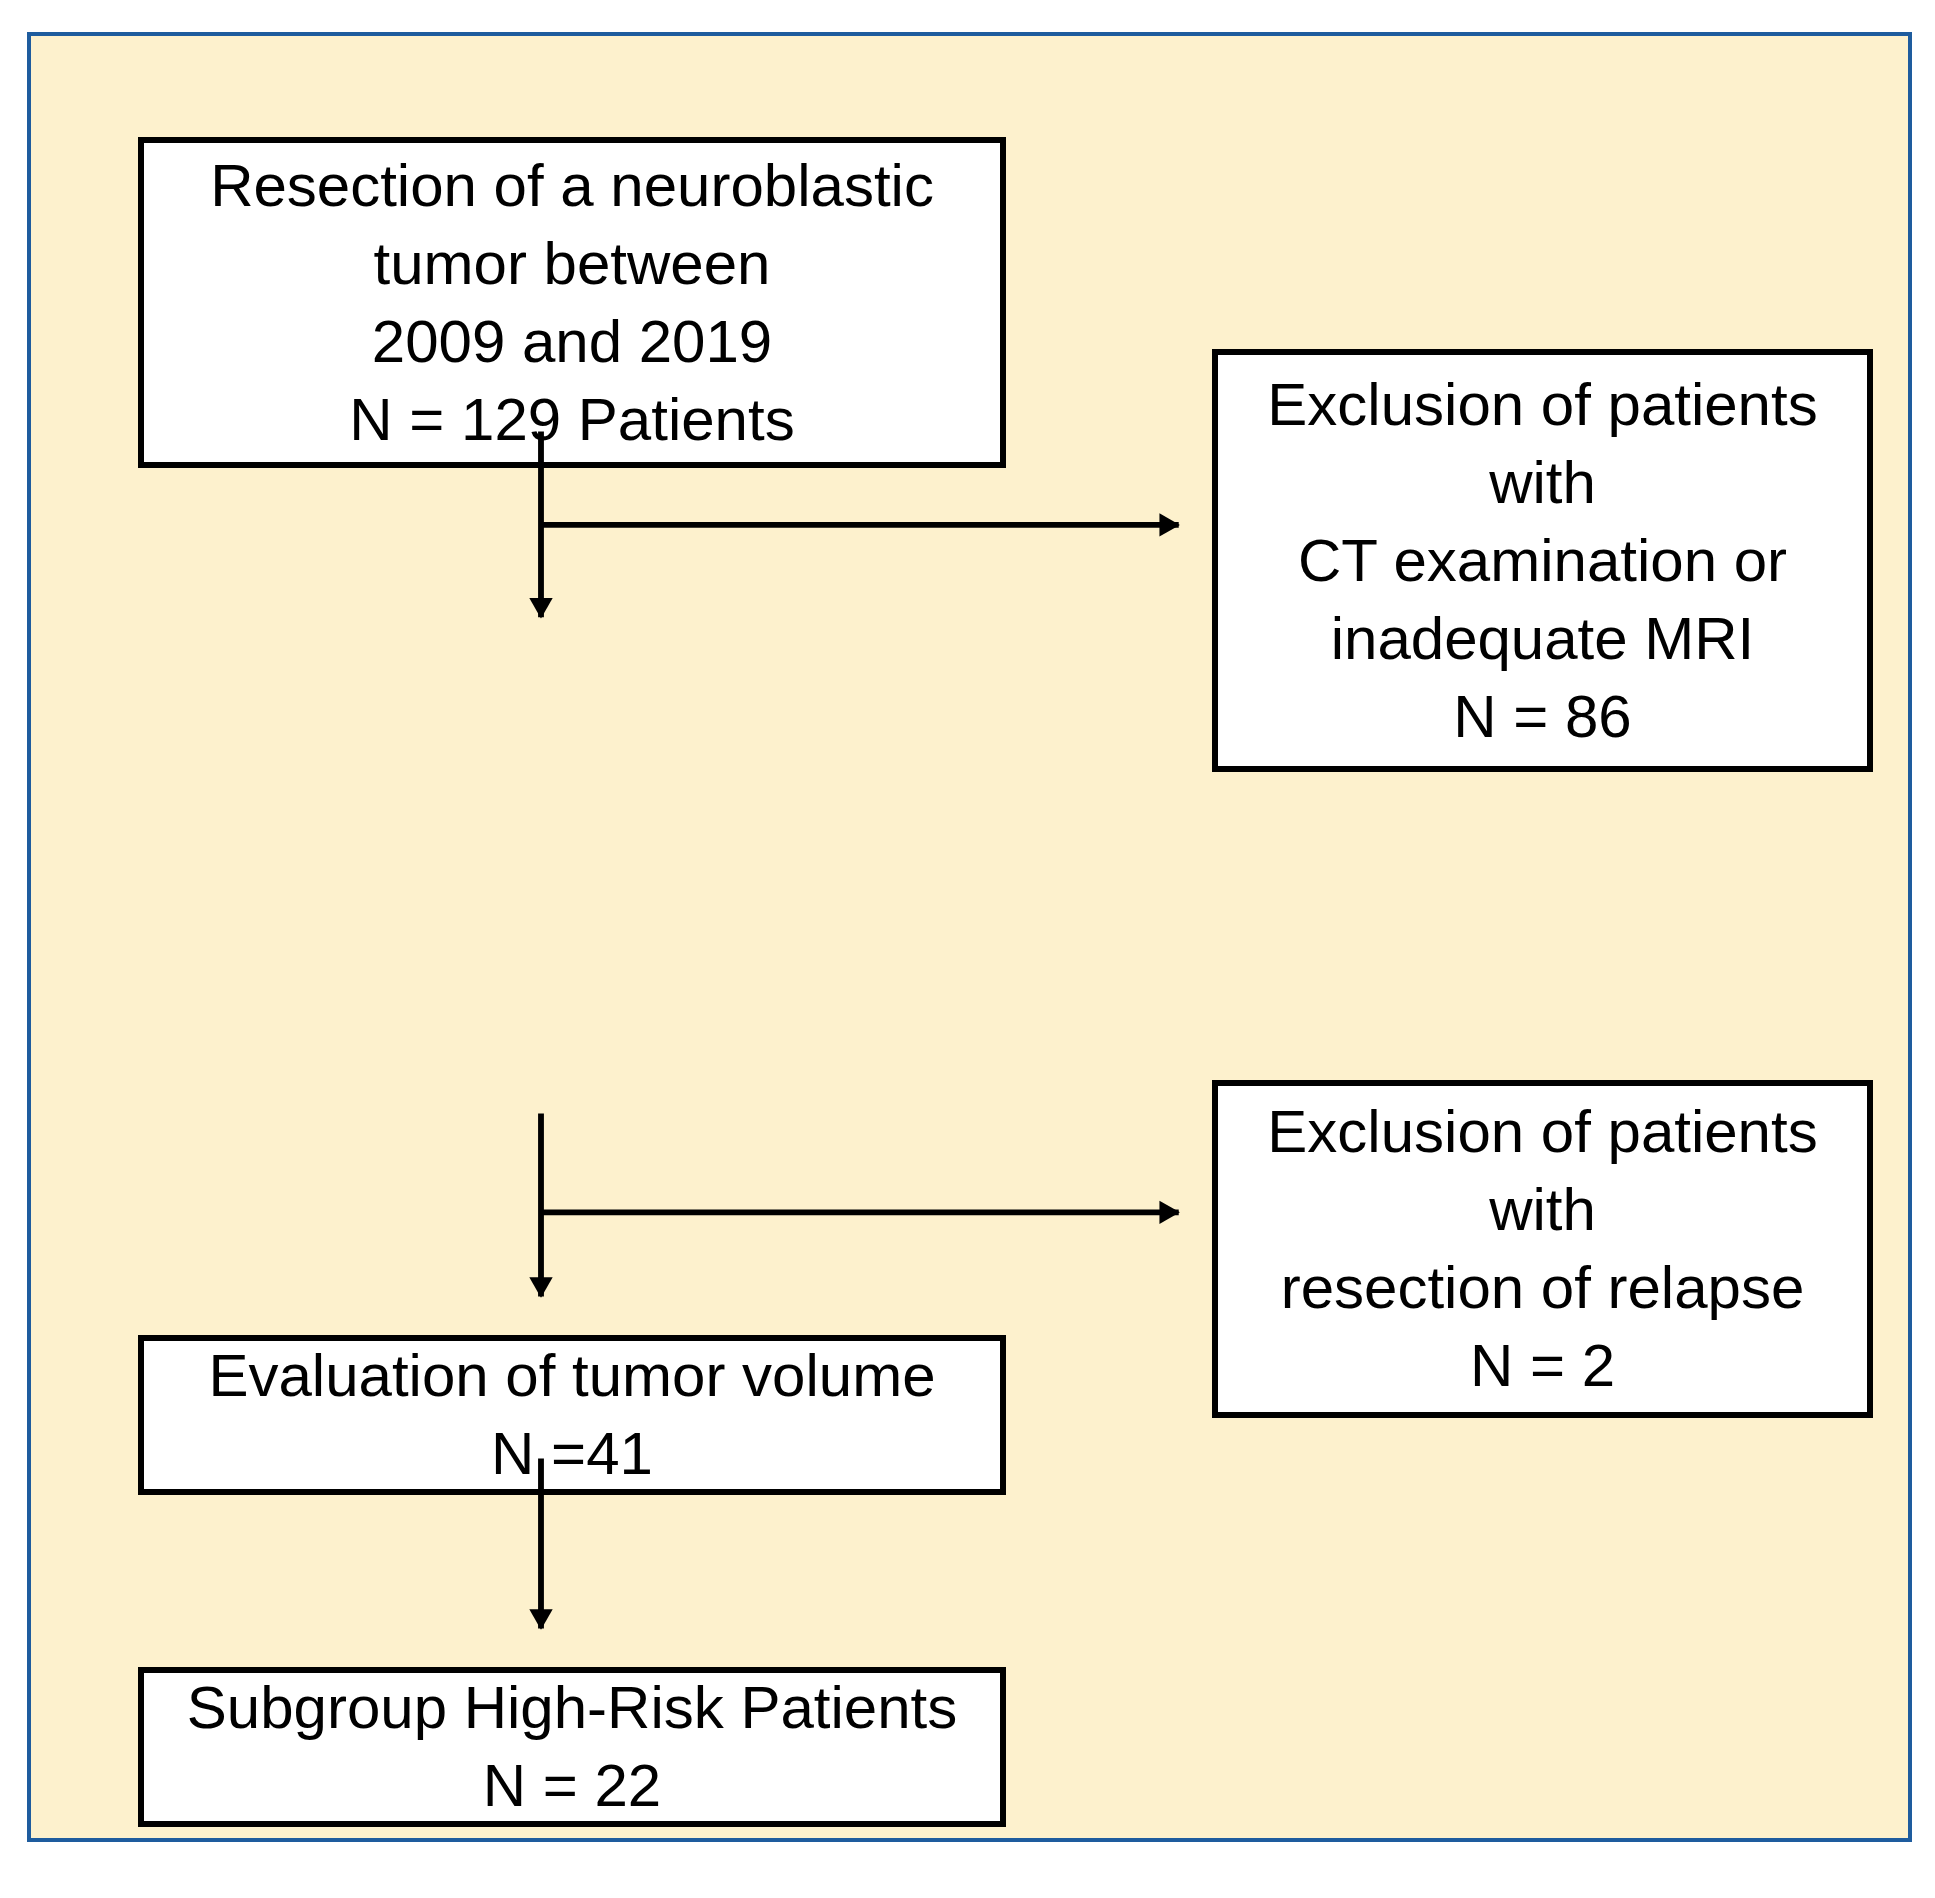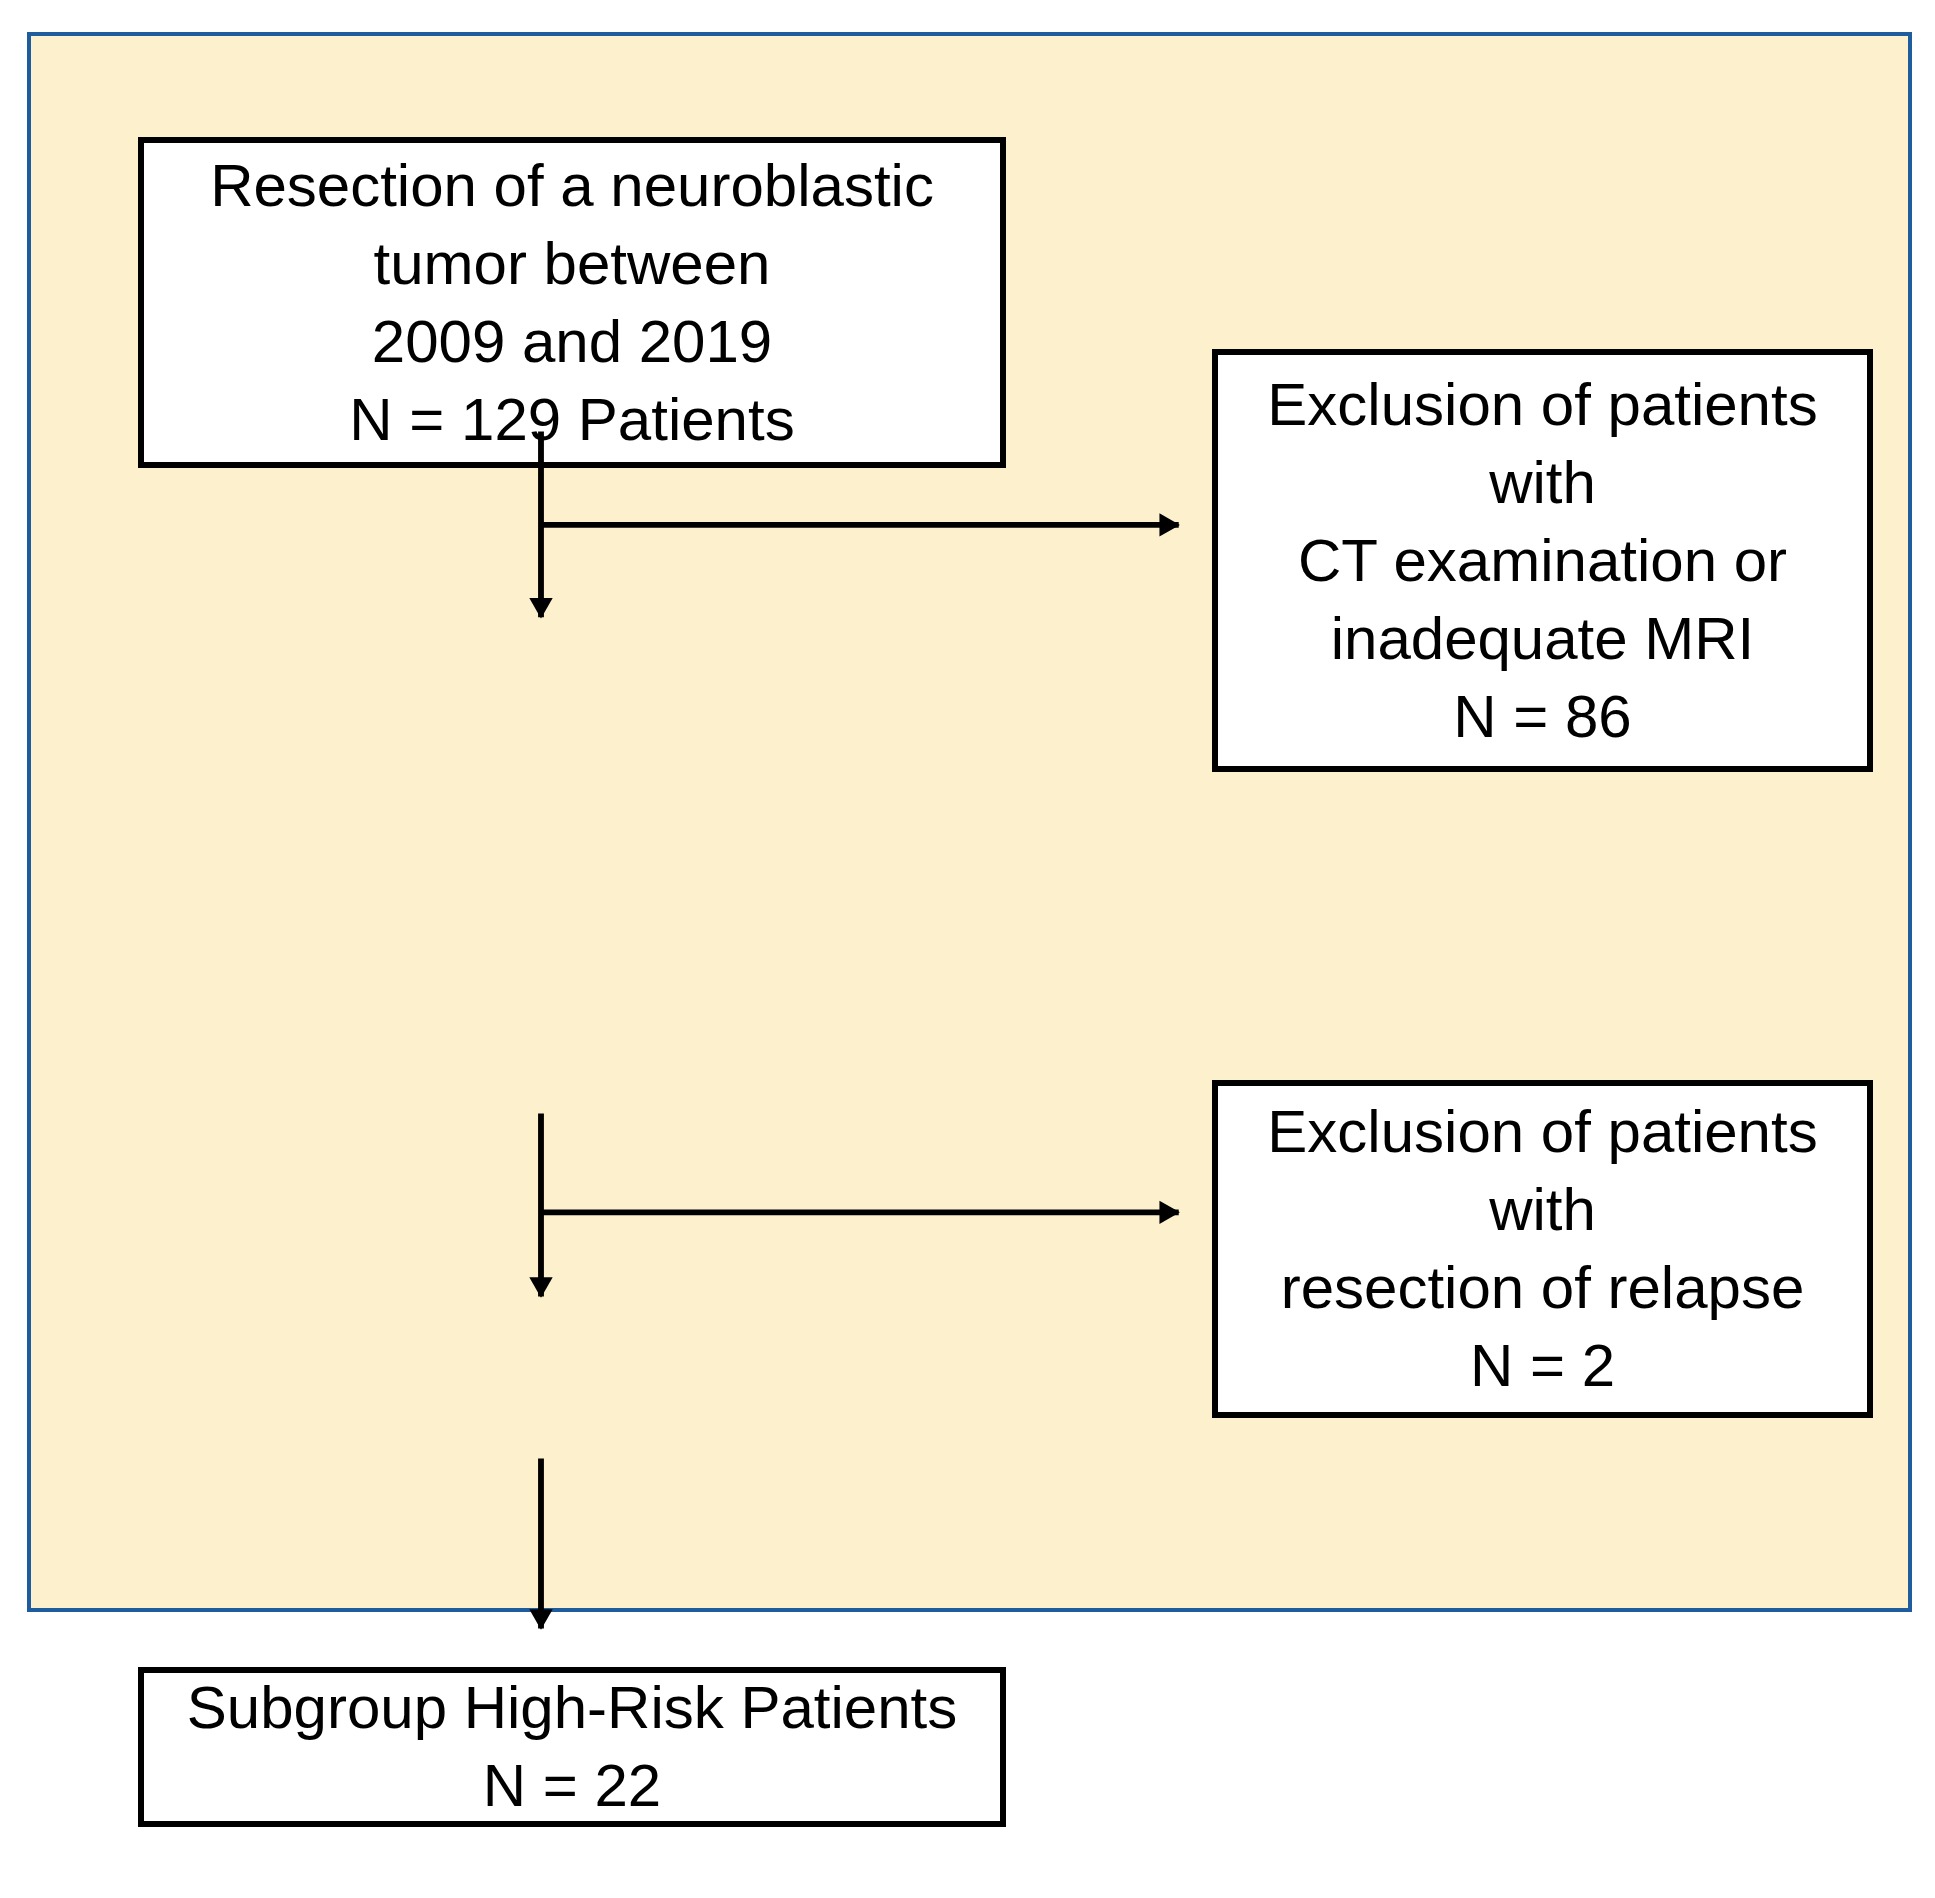--- a/index.html
+++ b/index.html
@@ -13,21 +13,21 @@
   }
   *{margin:0;padding:0;box-sizing:border-box;}
   html,body{background:var(--page-background);}
   body{
     width:1936px;height:1898px;position:relative;
     font-family:"Liberation Sans", sans-serif;
     color:var(--text);
   }
   .page{position:absolute;left:0;top:0;width:1936px;height:1898px;}
   .frame{
-    position:absolute;left:27px;top:32px;width:1885px;height:1580px;
+    position:absolute;left:27px;top:32px;width:1885px;height:1810px;
     background:var(--canvas-background);
     border:4.7px solid var(--frame-border);
     padding-left:48px;
   }
   .box{
     position:absolute;
     background:var(--box-background);
     border:6.4px solid var(--box-border);
     display:flex;align-items:center;justify-content:center;
     text-align:center;
@@ -76,20 +76,24 @@
     </div>
 
 
     <div class="box box-excl-relapse">
       <div class="box-text">Exclusion of patients
 with
 resection of relapse
 N = 2</div>
     </div>
 
+    <div class="box box-tumor-volume">
+      <div class="box-text">Evaluation of tumor volume
+N =41</div>
+    </div>
 
     <div class="box box-high-risk">
       <div class="box-text">Subgroup High-Risk Patients
 N = 22</div>
     </div>
   </div>
 
   <svg class="arrows" viewBox="0 0 3311 3247" xmlns="http://www.w3.org/2000/svg" aria-hidden="true">
     <defs>
       <marker id="ah" markerUnits="userSpaceOnUse" markerWidth="38" markerHeight="44" refX="33" refY="21" orient="auto">

